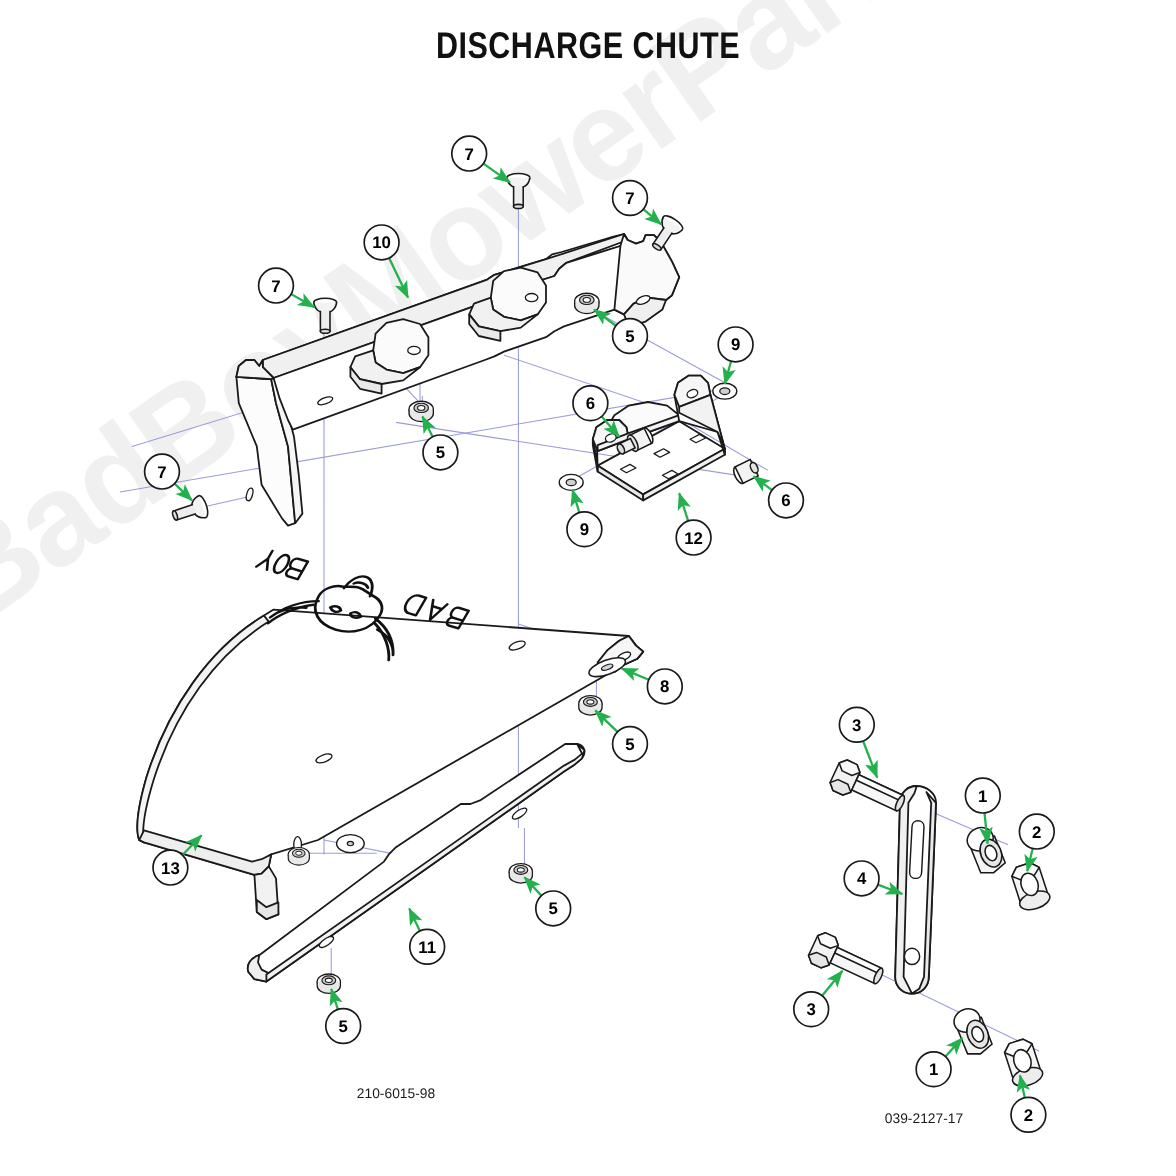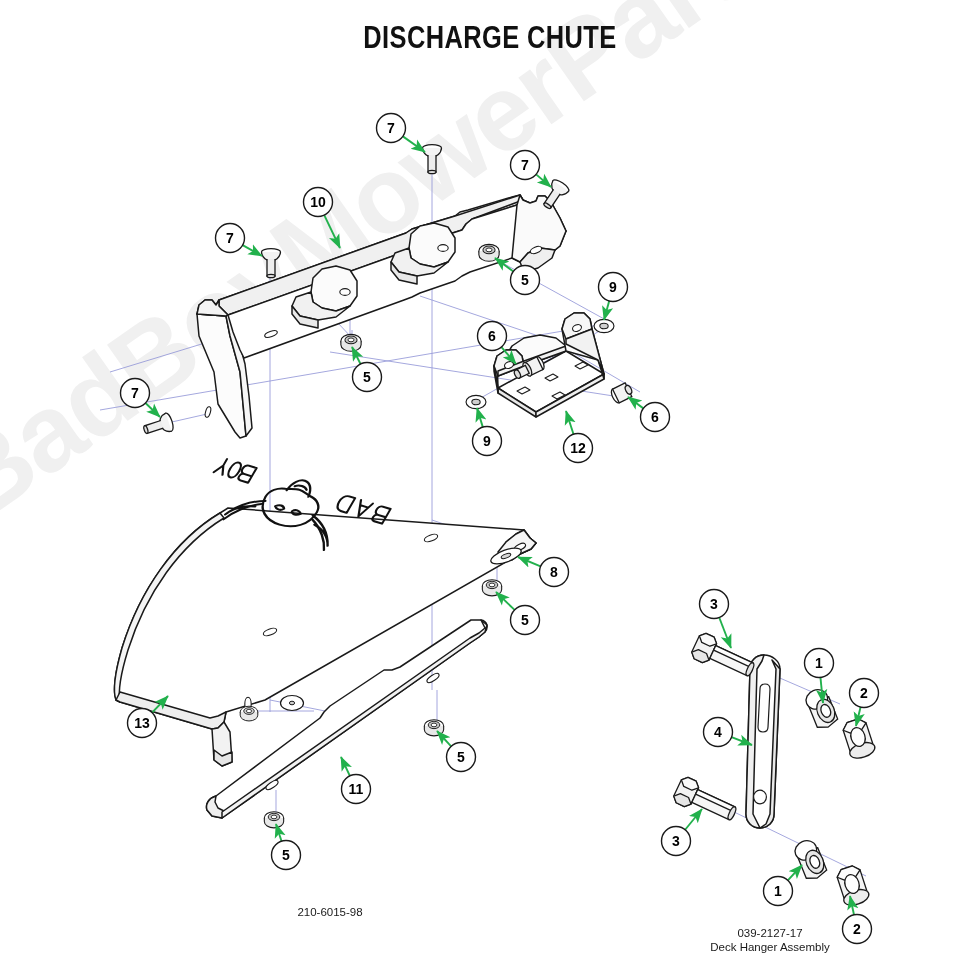--- a/index.html
+++ b/index.html
@@ -530,16 +530,15 @@
         </g>
       </g>
   </svg>
 
   <div class="caption" id="cap-main">
     <div>210-6015-98</div>
   </div>
 
   <div class="caption" id="cap-hanger">
     <div>039-2127-17</div>
-    <div>Deck Hanger Assembly</div>
   </div>
 
 </div>
 
 </body></html>

